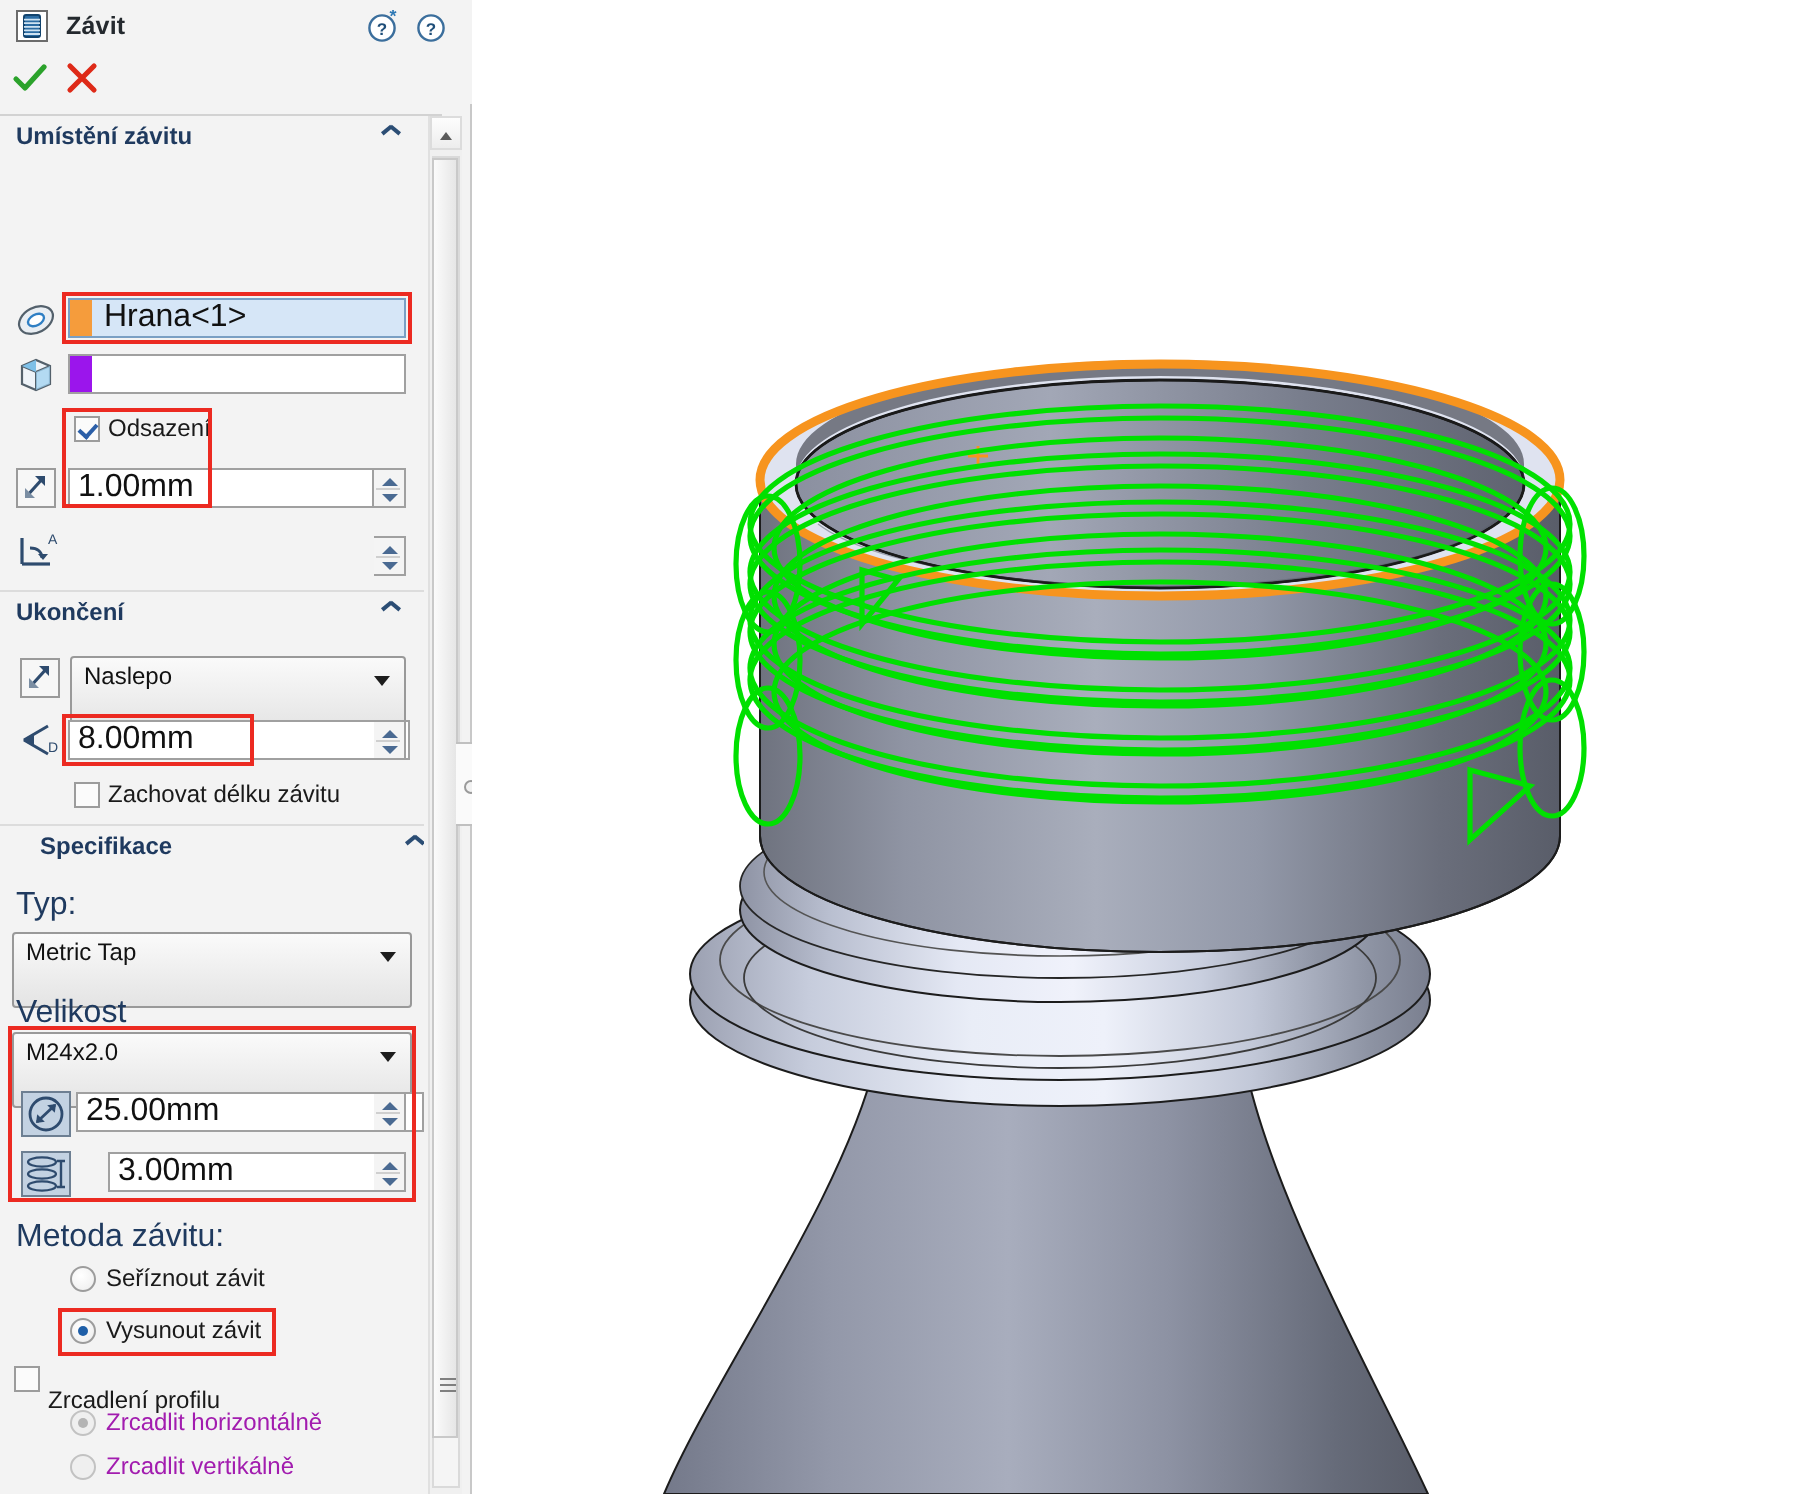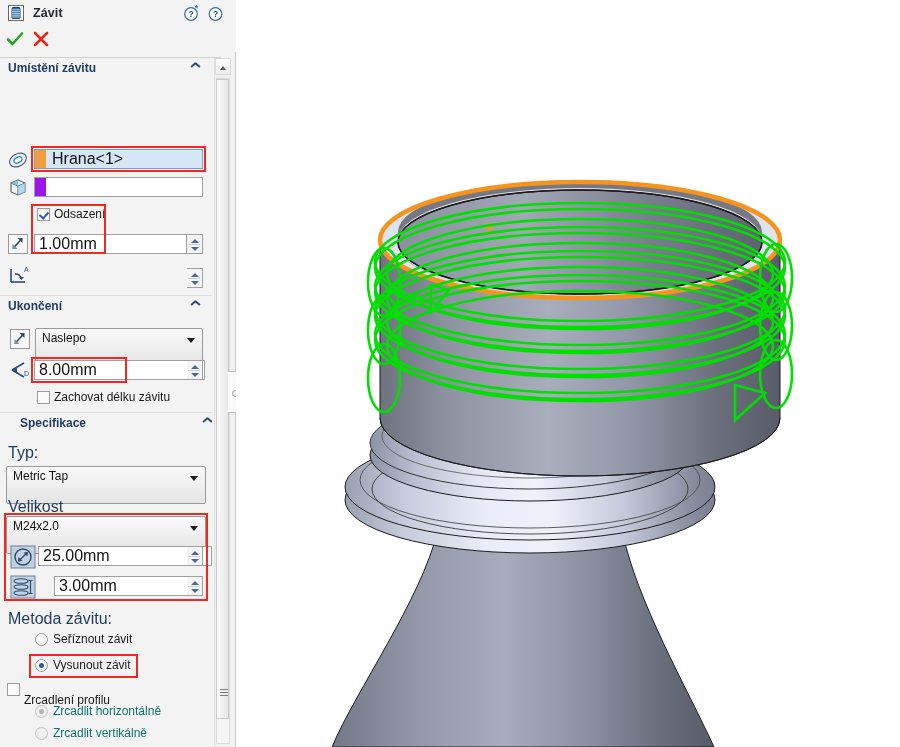--- a/index.html
+++ b/index.html
@@ -278,21 +278,21 @@
     border: solid #2b5fa8;
     border-width: 0 2px 2px 0;
     transform: rotate(42deg);
   }
 
   .cb-label {
     position: absolute;
     font-size: 12px; color: #1a1a1a;
     white-space: nowrap;
   }
-  .cb-label.dim { color: #0f766e; }
+  .cb-label.dim { color: #a21caf; }
 
   
   .rd {
     position: absolute;
     width: 13px; height: 13px;
     box-sizing: border-box;
     border: 1px solid #9c9c9c;
     border-radius: 50%;
     background: radial-gradient(circle at 40% 35%, #ffffff, #ececec);
     cursor: pointer;

